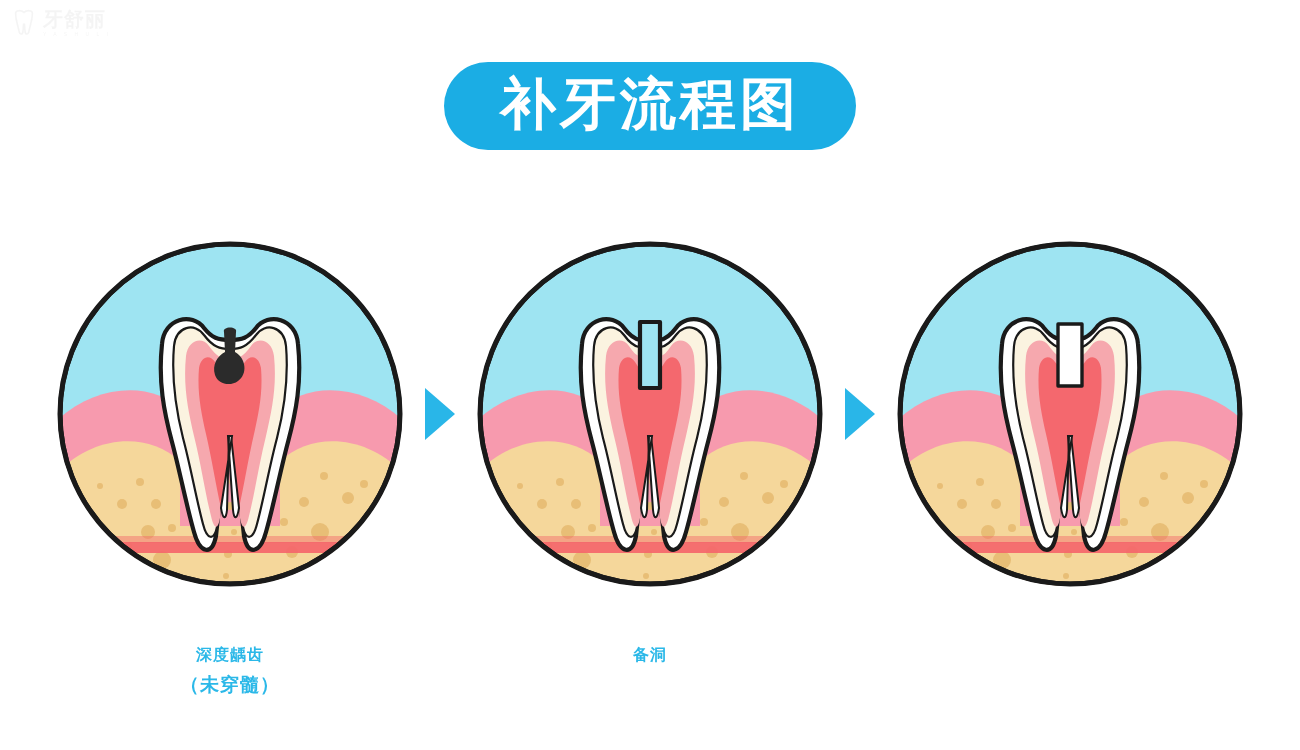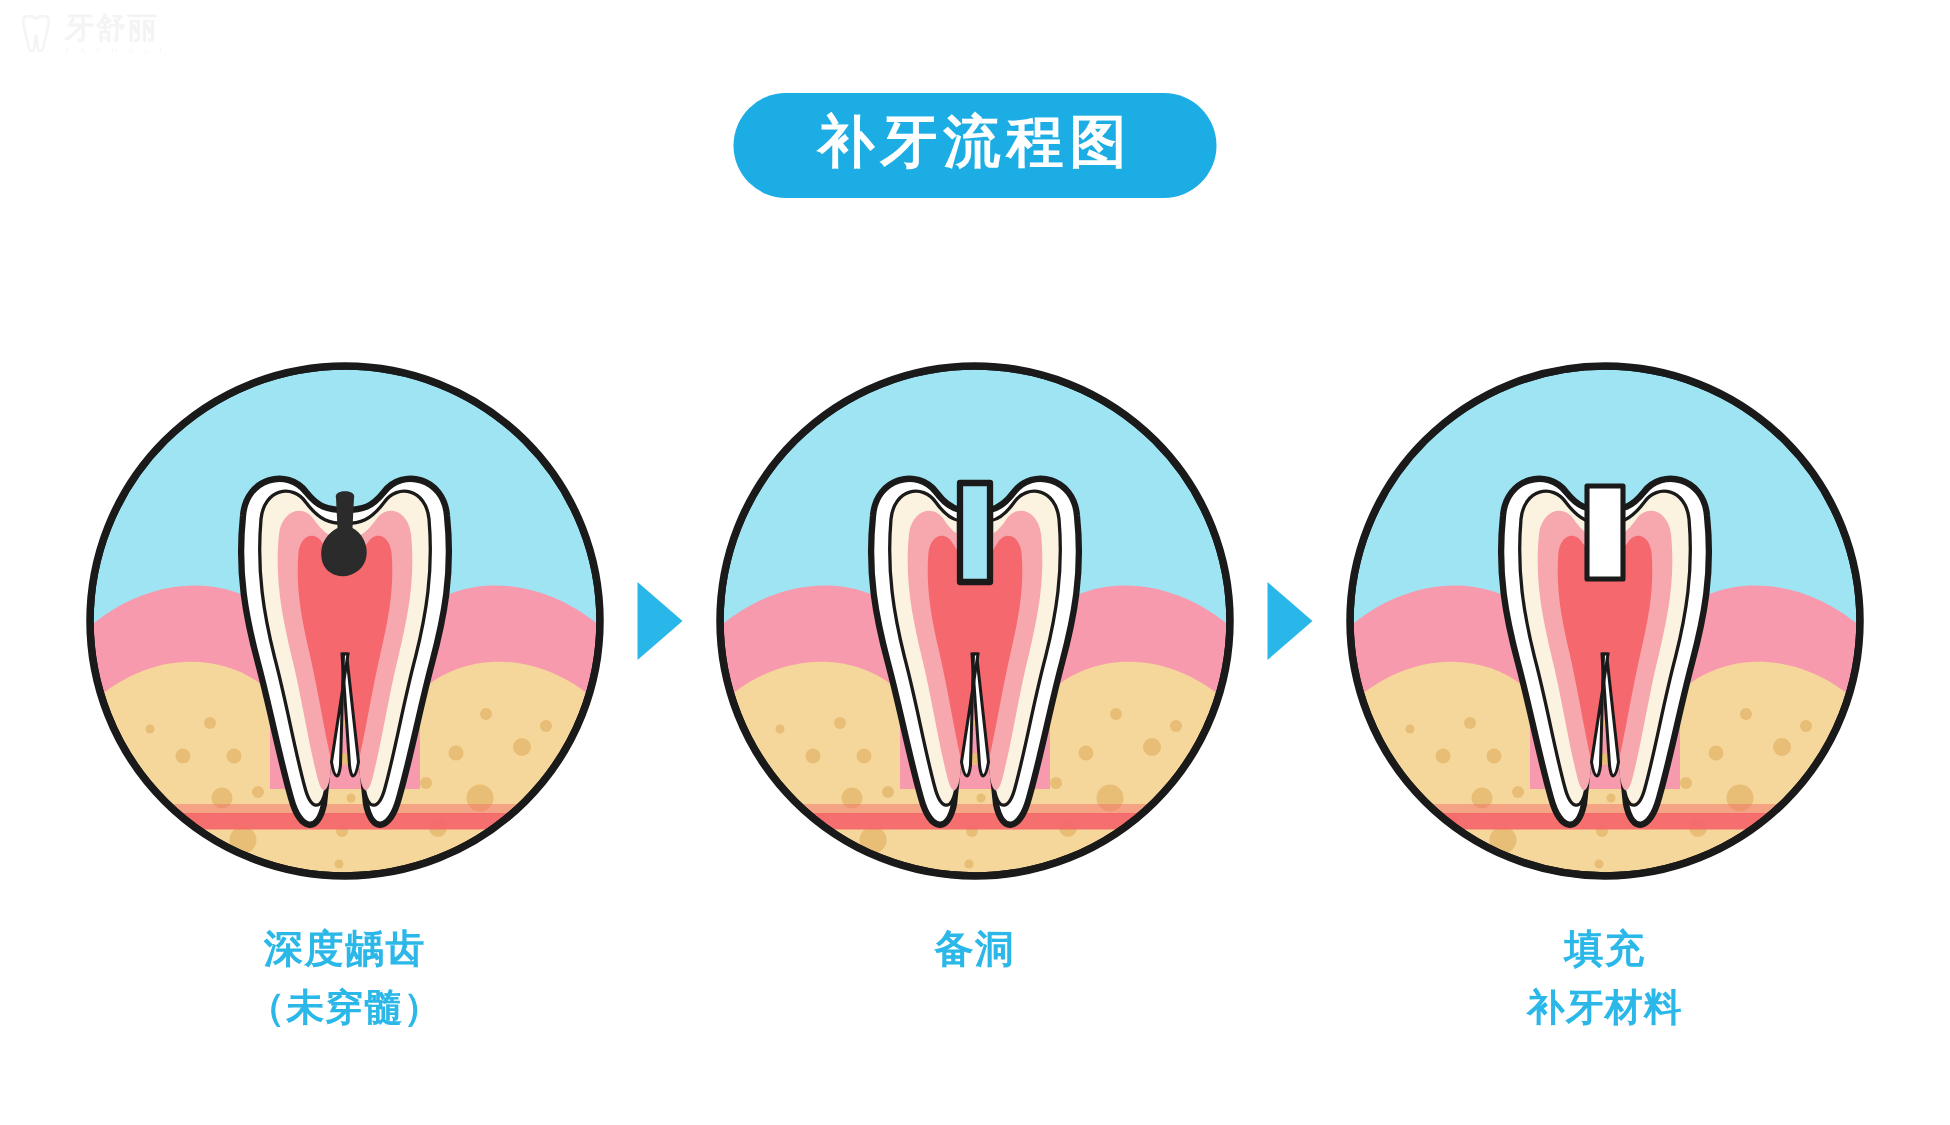--- a/index.html
+++ b/index.html
@@ -64,21 +64,21 @@
   #title-pill {
     background: #1BADE4;
     border-radius: 48px;
     padding: 14px 56px 18px 56px;
     display: flex;
     align-items: center;
     justify-content: center;
   }
   #title-text {
     color: #ffffff;
-    font-size: 38px;
+    font-size: 56px;
     font-weight: 700;
     line-height: 1;
     letter-spacing: 4px;
     white-space: nowrap;
   }
 
   
   #steps-row {
     position: absolute;
     left: 0;
@@ -108,22 +108,22 @@
     gap: 10px;
   }
   .caption-line {
     color: #2BB8E8;
     font-size: 25px;
     font-weight: 700;
     line-height: 1.15;
     letter-spacing: 1px;
     white-space: nowrap;
   }
-  .caption-line.primary { font-size: 26px; }
-  .caption-line.secondary { font-size: 25px; }
+  .caption-line.primary { font-size: 16px; margin-top: 28px; }
+  .caption-line.secondary { font-size: 19px; }
 
   .arrow-cell {
     width: 60px;
     flex: 0 0 auto;
     display: flex;
     align-items: center;
     justify-content: center;
     height: 356px;
   }
   .arrow-tri {
@@ -450,19 +450,15 @@
                  L 179 212 L 177 212 L 175 274 C 174 282 171 282 169 272
                  C 164 250 160 224 154 198 C 149 176 145 156 147 132 Z" fill="#F4686E"></path>
         <path d="M176 200 L 179 200 L 187 272 C 185 284 182 284 181 274 Z" fill="#FFFFFF" stroke="#1A1A1A" stroke-width="2"></path>
         <path d="M177 200 L 180 200 L 169 272 C 171 284 174 284 175 274 Z" fill="#FFFFFF" stroke="#1A1A1A" stroke-width="2"></path>
 
         <path d="M166 88 L 190 88 L 190 150 L 166 150 Z" fill="#FFFFFF" stroke="#1A1A1A" stroke-width="3.4" stroke-linejoin="round"></path>
         <circle cx="178" cy="178" r="170" fill="none" stroke="#1A1A1A" stroke-width="5"></circle>
       </g>
       <circle cx="178" cy="178" r="170" fill="none" stroke="#1A1A1A" stroke-width="5"></circle>
     </svg>
-    <div class="step-captions">
-      <div class="caption-line primary">填充</div>
-      <div class="caption-line secondary">补牙材料</div>
-    </div>
   </div>
 
 </div>
 
 </body></html>

